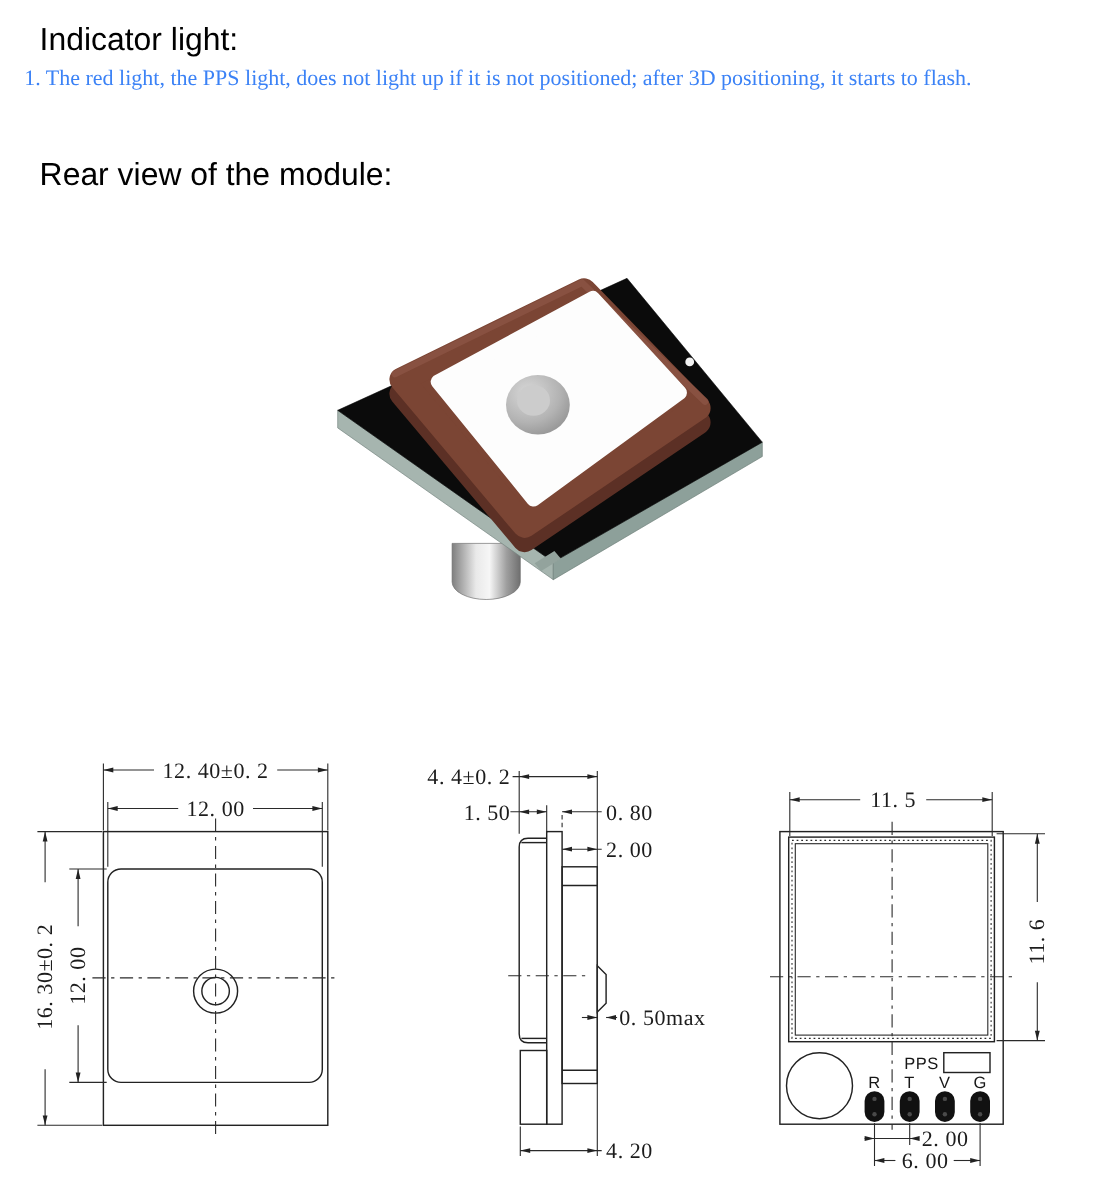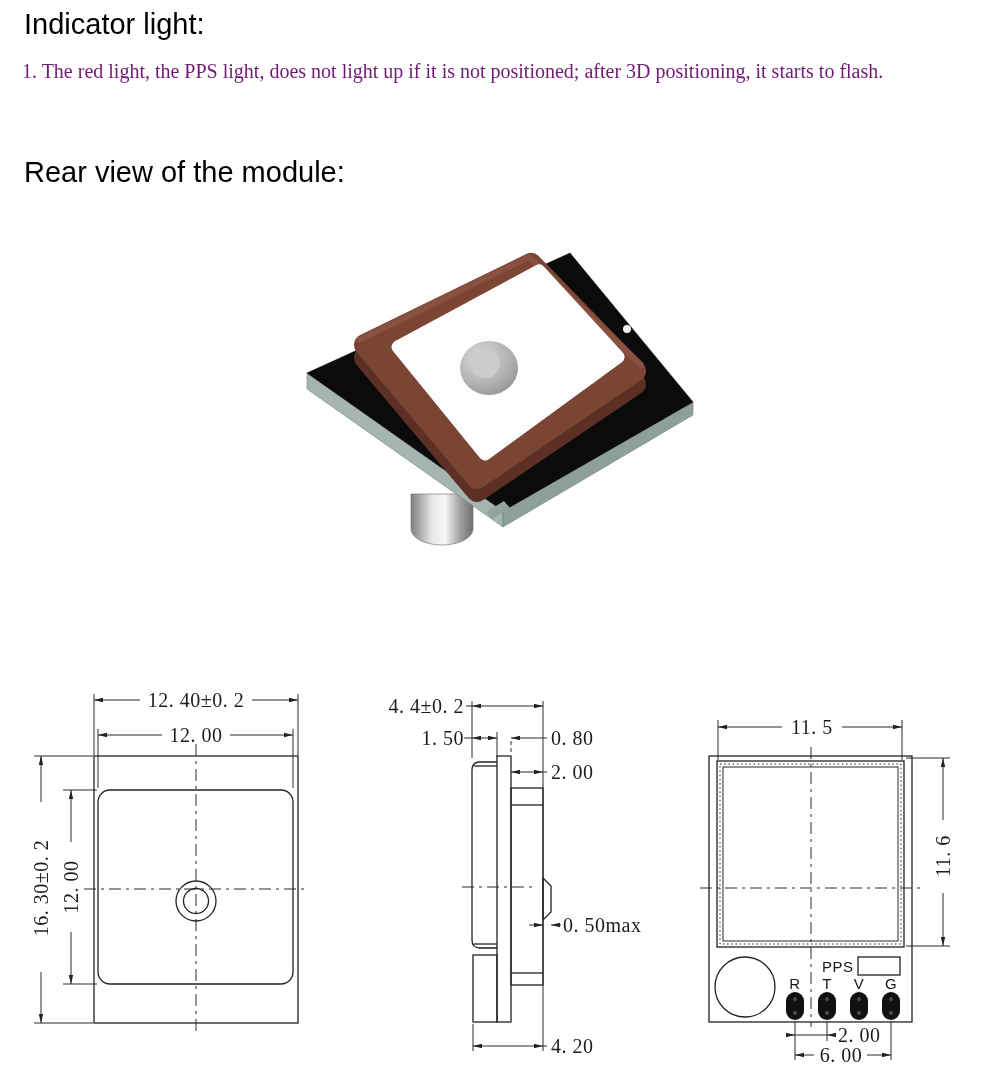--- a/index.html
+++ b/index.html
@@ -1,41 +1,41 @@
 <!DOCTYPE html>
 <html><head>
 <meta charset="utf-8">
 <style>
   html,body{margin:0;padding:0;background:#ffffff;}
   .page{position:relative;width:1000px;height:1091px;background:#ffffff;overflow:hidden;
         font-family:"Liberation Sans",sans-serif;color:#000;}
-  .heading{position:absolute;margin:0;font-size:29px;font-weight:400;letter-spacing:0px;
+  .heading{position:absolute;margin:12px;font-size:29px;font-weight:400;letter-spacing:0px;
            font-family:"Liberation Sans",sans-serif;color:#000;white-space:nowrap;}
   .note{position:absolute;margin:0;font-size:20px;font-family:"Liberation Serif",serif;
-        color:#701a75;white-space:nowrap;}
+        color:#3b82f6;white-space:nowrap;}
   svg{position:absolute;}
   .ink{stroke:#222222;fill:none;stroke-width:1.3;}
   .thin{stroke:#2a2a2a;fill:none;stroke-width:1;}
   .cline{stroke:#2a2a2a;fill:none;stroke-width:1;stroke-dasharray:12 5 3 5;}
   .dashed{stroke:#2a2a2a;fill:none;stroke-width:1;stroke-dasharray:4 3;}
   .dotted{stroke:#2a2a2a;fill:none;stroke-width:1;stroke-dasharray:1.6 2.6;}
   .arr{fill:#222222;stroke:none;}
   .dim{font-family:"Liberation Serif",serif;font-size:20px;fill:#1c1c1c;letter-spacing:.5px;}
   .padlbl{font-family:"Liberation Sans",sans-serif;font-size:15px;fill:#171717;letter-spacing:.5px;}
 </style>
 </head>
 <body>
 
 <div class="page">
 
   <h2 class="heading" style="left:24px;top:8px;">Indicator light:</h2>
 
   <p class="note" style="left:22px;top:60px;">1. The red light, the PPS light, does not light up if it is not positioned; after 3D positioning, it starts to flash.</p>
 
-  <h2 class="heading" style="left:24px;top:156px;">Rear view of the module:</h2>
+  <h2 class="heading" style="left:24px;top:131px;">Rear view of the module:</h2>
 
   <svg style="left:300px;top:245px;" width="400" height="315" viewBox="300 245 400 315">
     <defs>
       <linearGradient id="gMetal" x1="0" y1="0" x2="1" y2="0">
         <stop offset="0" stop-color="#7f7f7f"></stop>
           <stop offset="0.35" stop-color="#e9e9e9"></stop>
         <stop offset="0.55" stop-color="#f6f6f6"></stop>
           <stop offset="0.8" stop-color="#9e9e9e"></stop>
         <stop offset="1" stop-color="#6f6f6f"></stop>
       </linearGradient>

